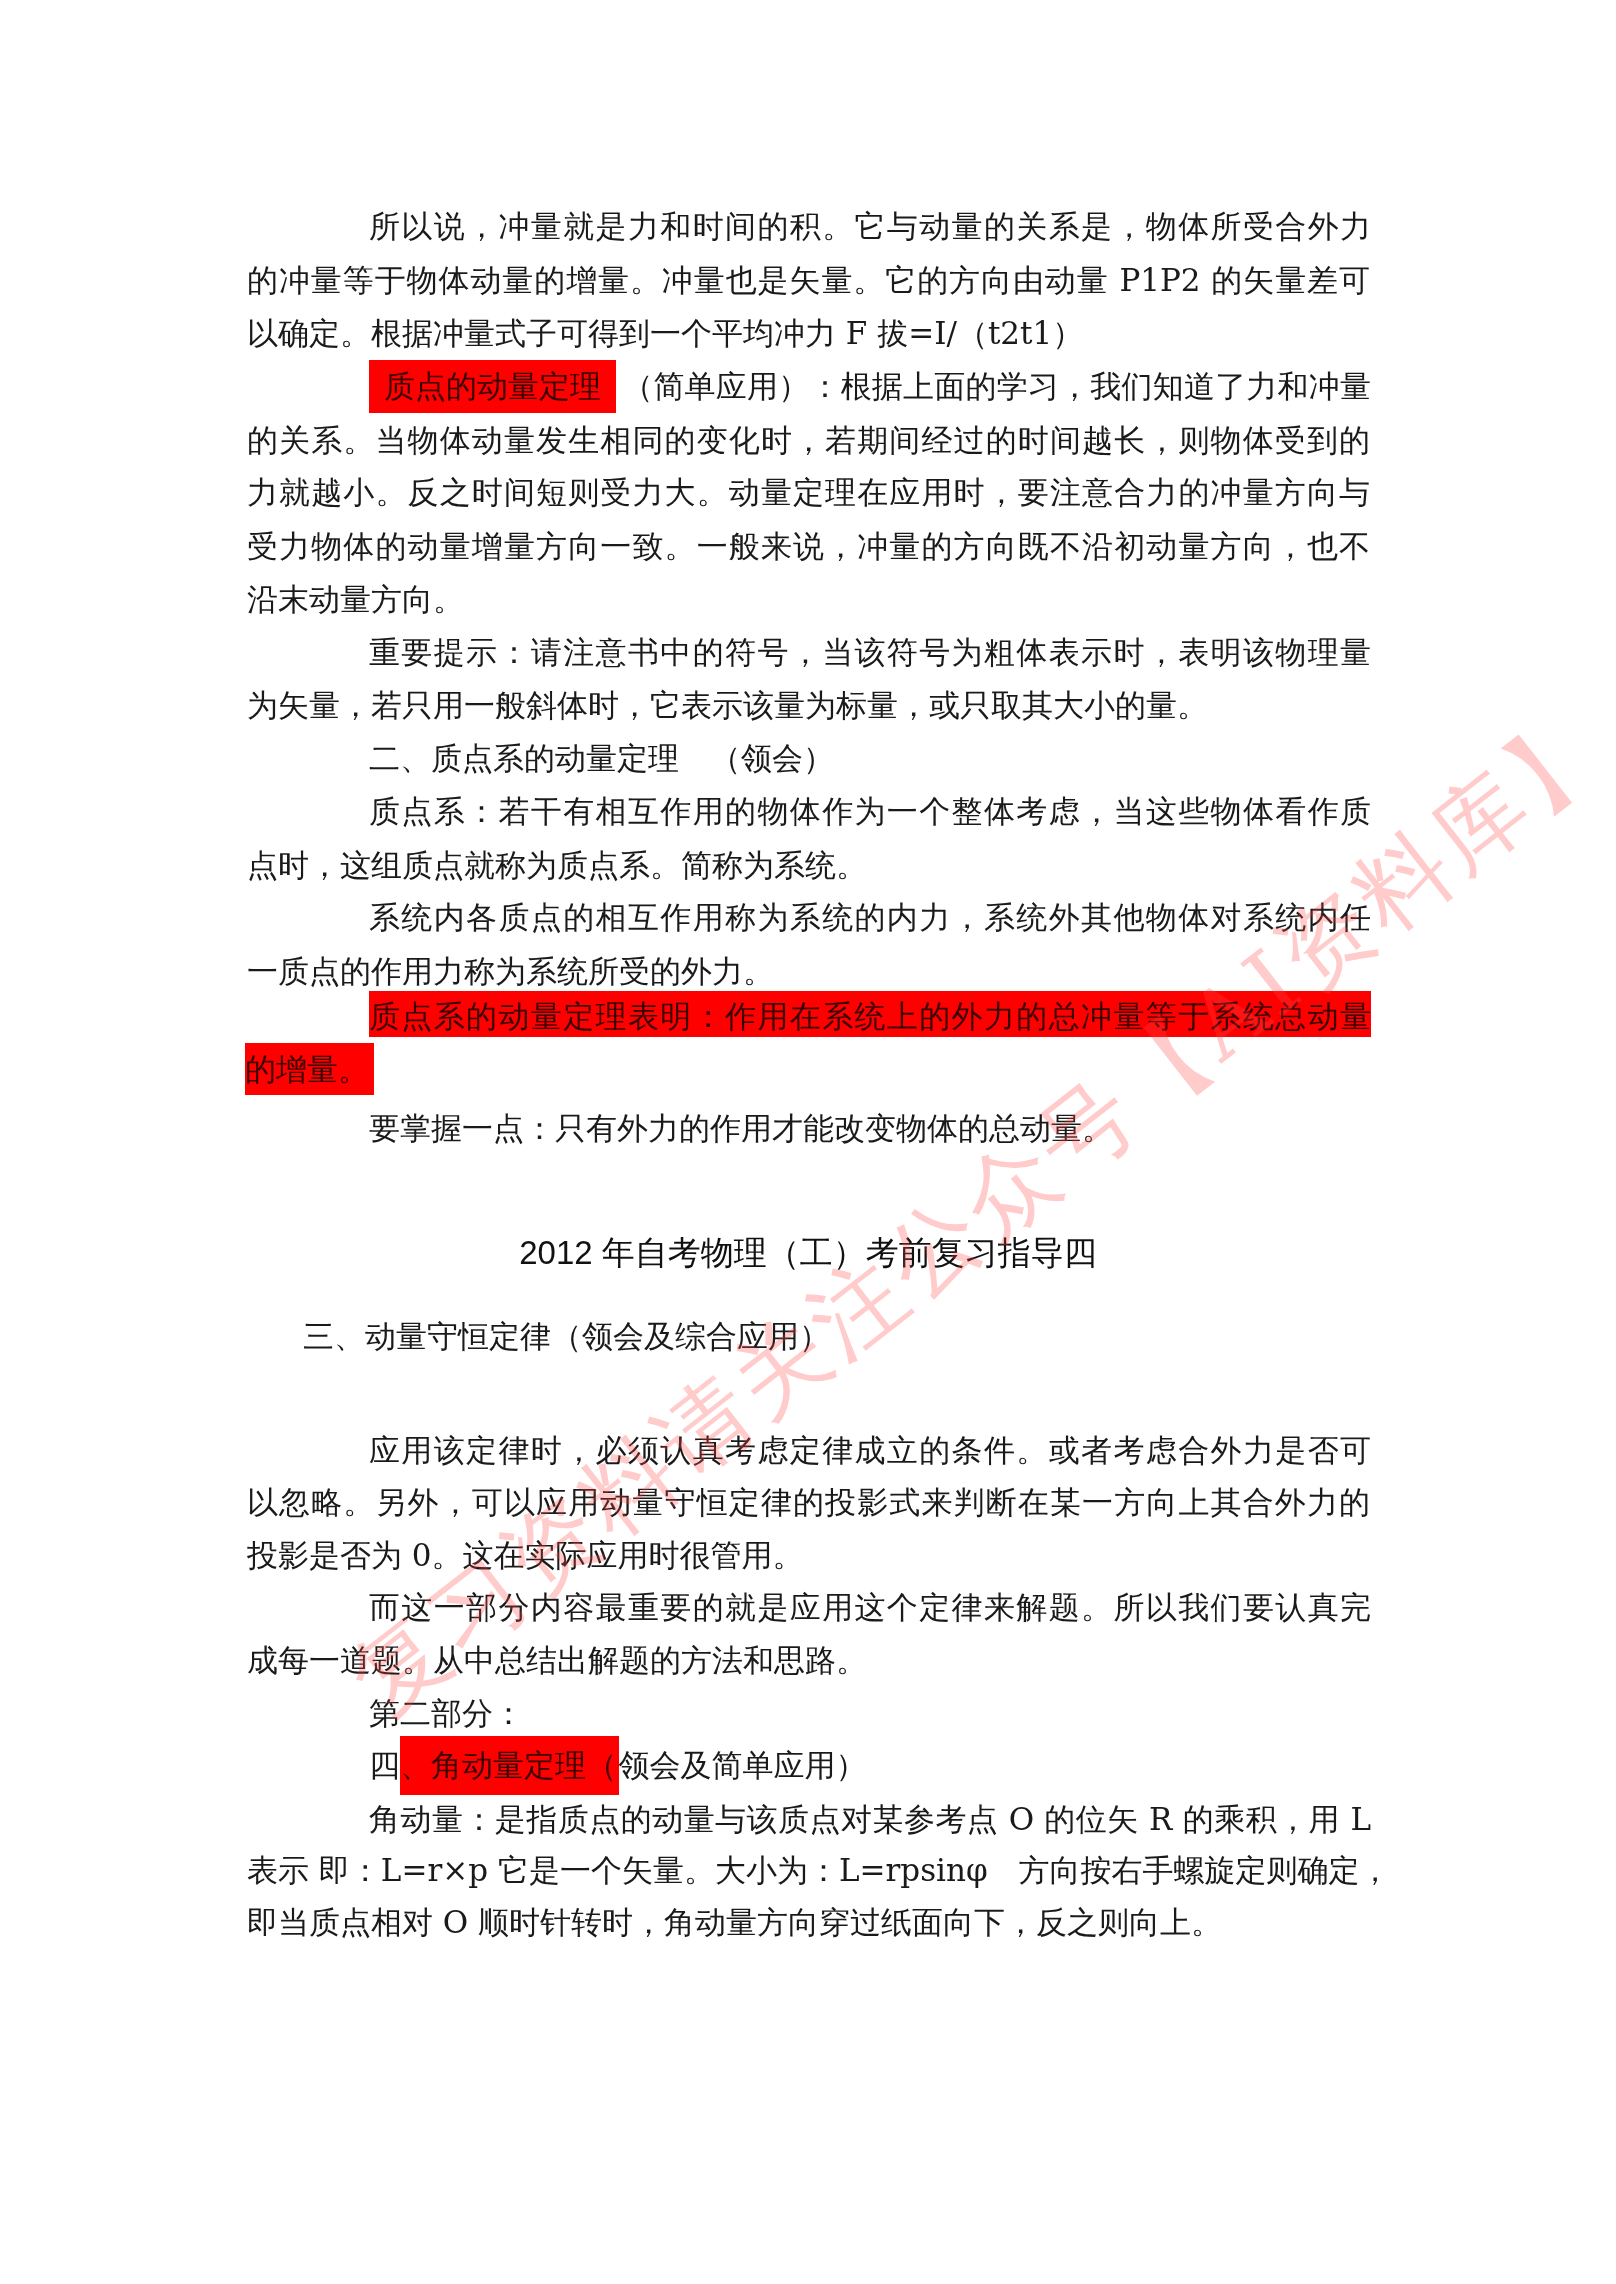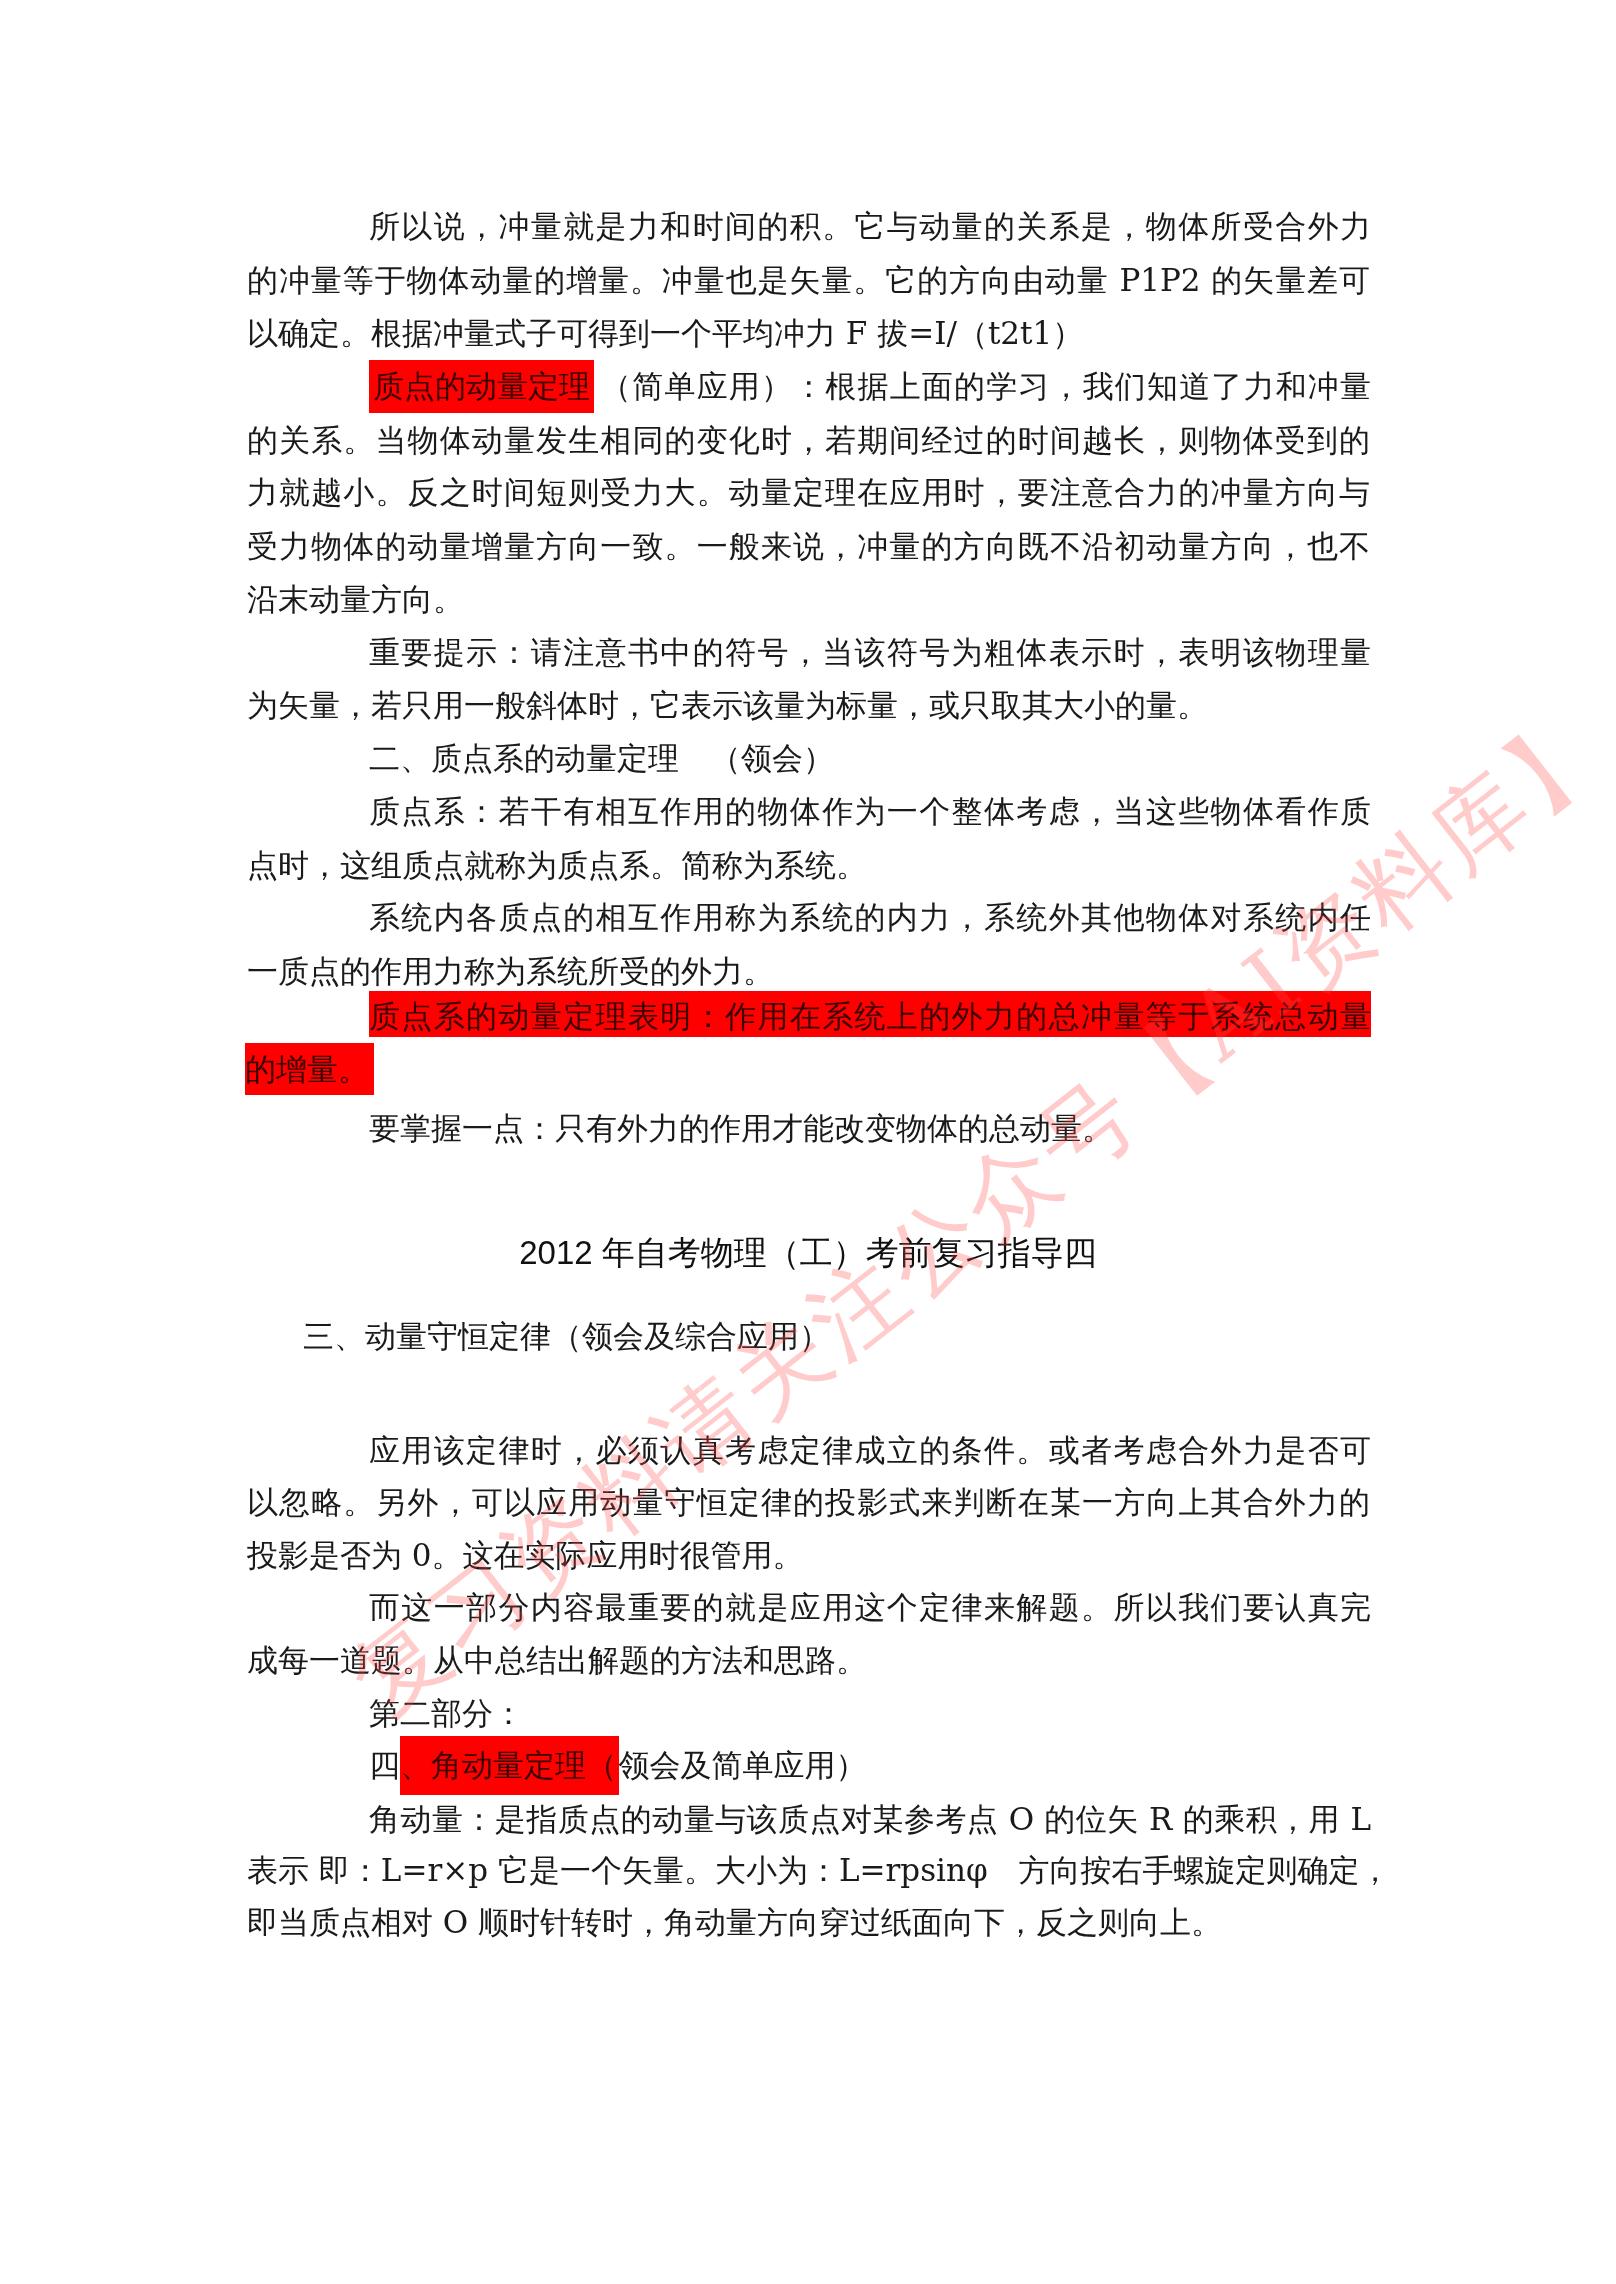--- a/index.html
+++ b/index.html
@@ -54,21 +54,21 @@
 </head>
 <body>
 
 <div class="page">
 
   <div class="line indent full" style="top:200px">所以说，冲量就是力和时间的积。它与动量的关系是，物体所受合外力</div>
   <div class="line full" style="top:254px">的冲量等于物体动量的增量。冲量也是矢量。它的方向由动量 P1P2 的矢量差可</div>
   <div class="line" style="top:307px; left:247px">以确定。根据冲量式子可得到一个平均冲力 F 拔=I/（t2t1）</div>
 
   <div class="line indent" style="top:360px; width:1002px; display:flex; justify-content:space-between">
-    <span class="hl" style="padding:0 4px">质点的动量定理</span>
+    <span class="hl" style="padding:0 15px">质点的动量定理</span>
     <span style="flex:1; text-align:justify; text-align-last:justify; padding-left:6.2px">（简单应用）：根据上面的学习，我们知道了力和冲量</span>
   </div>
   <div class="line full" style="top:414px">的关系。当物体动量发生相同的变化时，若期间经过的时间越长，则物体受到的</div>
   <div class="line full" style="top:466px">力就越小。反之时间短则受力大。动量定理在应用时，要注意合力的冲量方向与</div>
   <div class="line full" style="top:520px">受力物体的动量增量方向一致。一般来说，冲量的方向既不沿初动量方向，也不</div>
   <div class="line" style="top:573px; left:247px">沿末动量方向。</div>
 
   <div class="line indent full" style="top:626px">重要提示：请注意书中的符号，当该符号为粗体表示时，表明该物理量</div>
   <div class="line" style="top:679px; left:247px">为矢量，若只用一般斜体时，它表示该量为标量，或只取其大小的量。</div>
 

